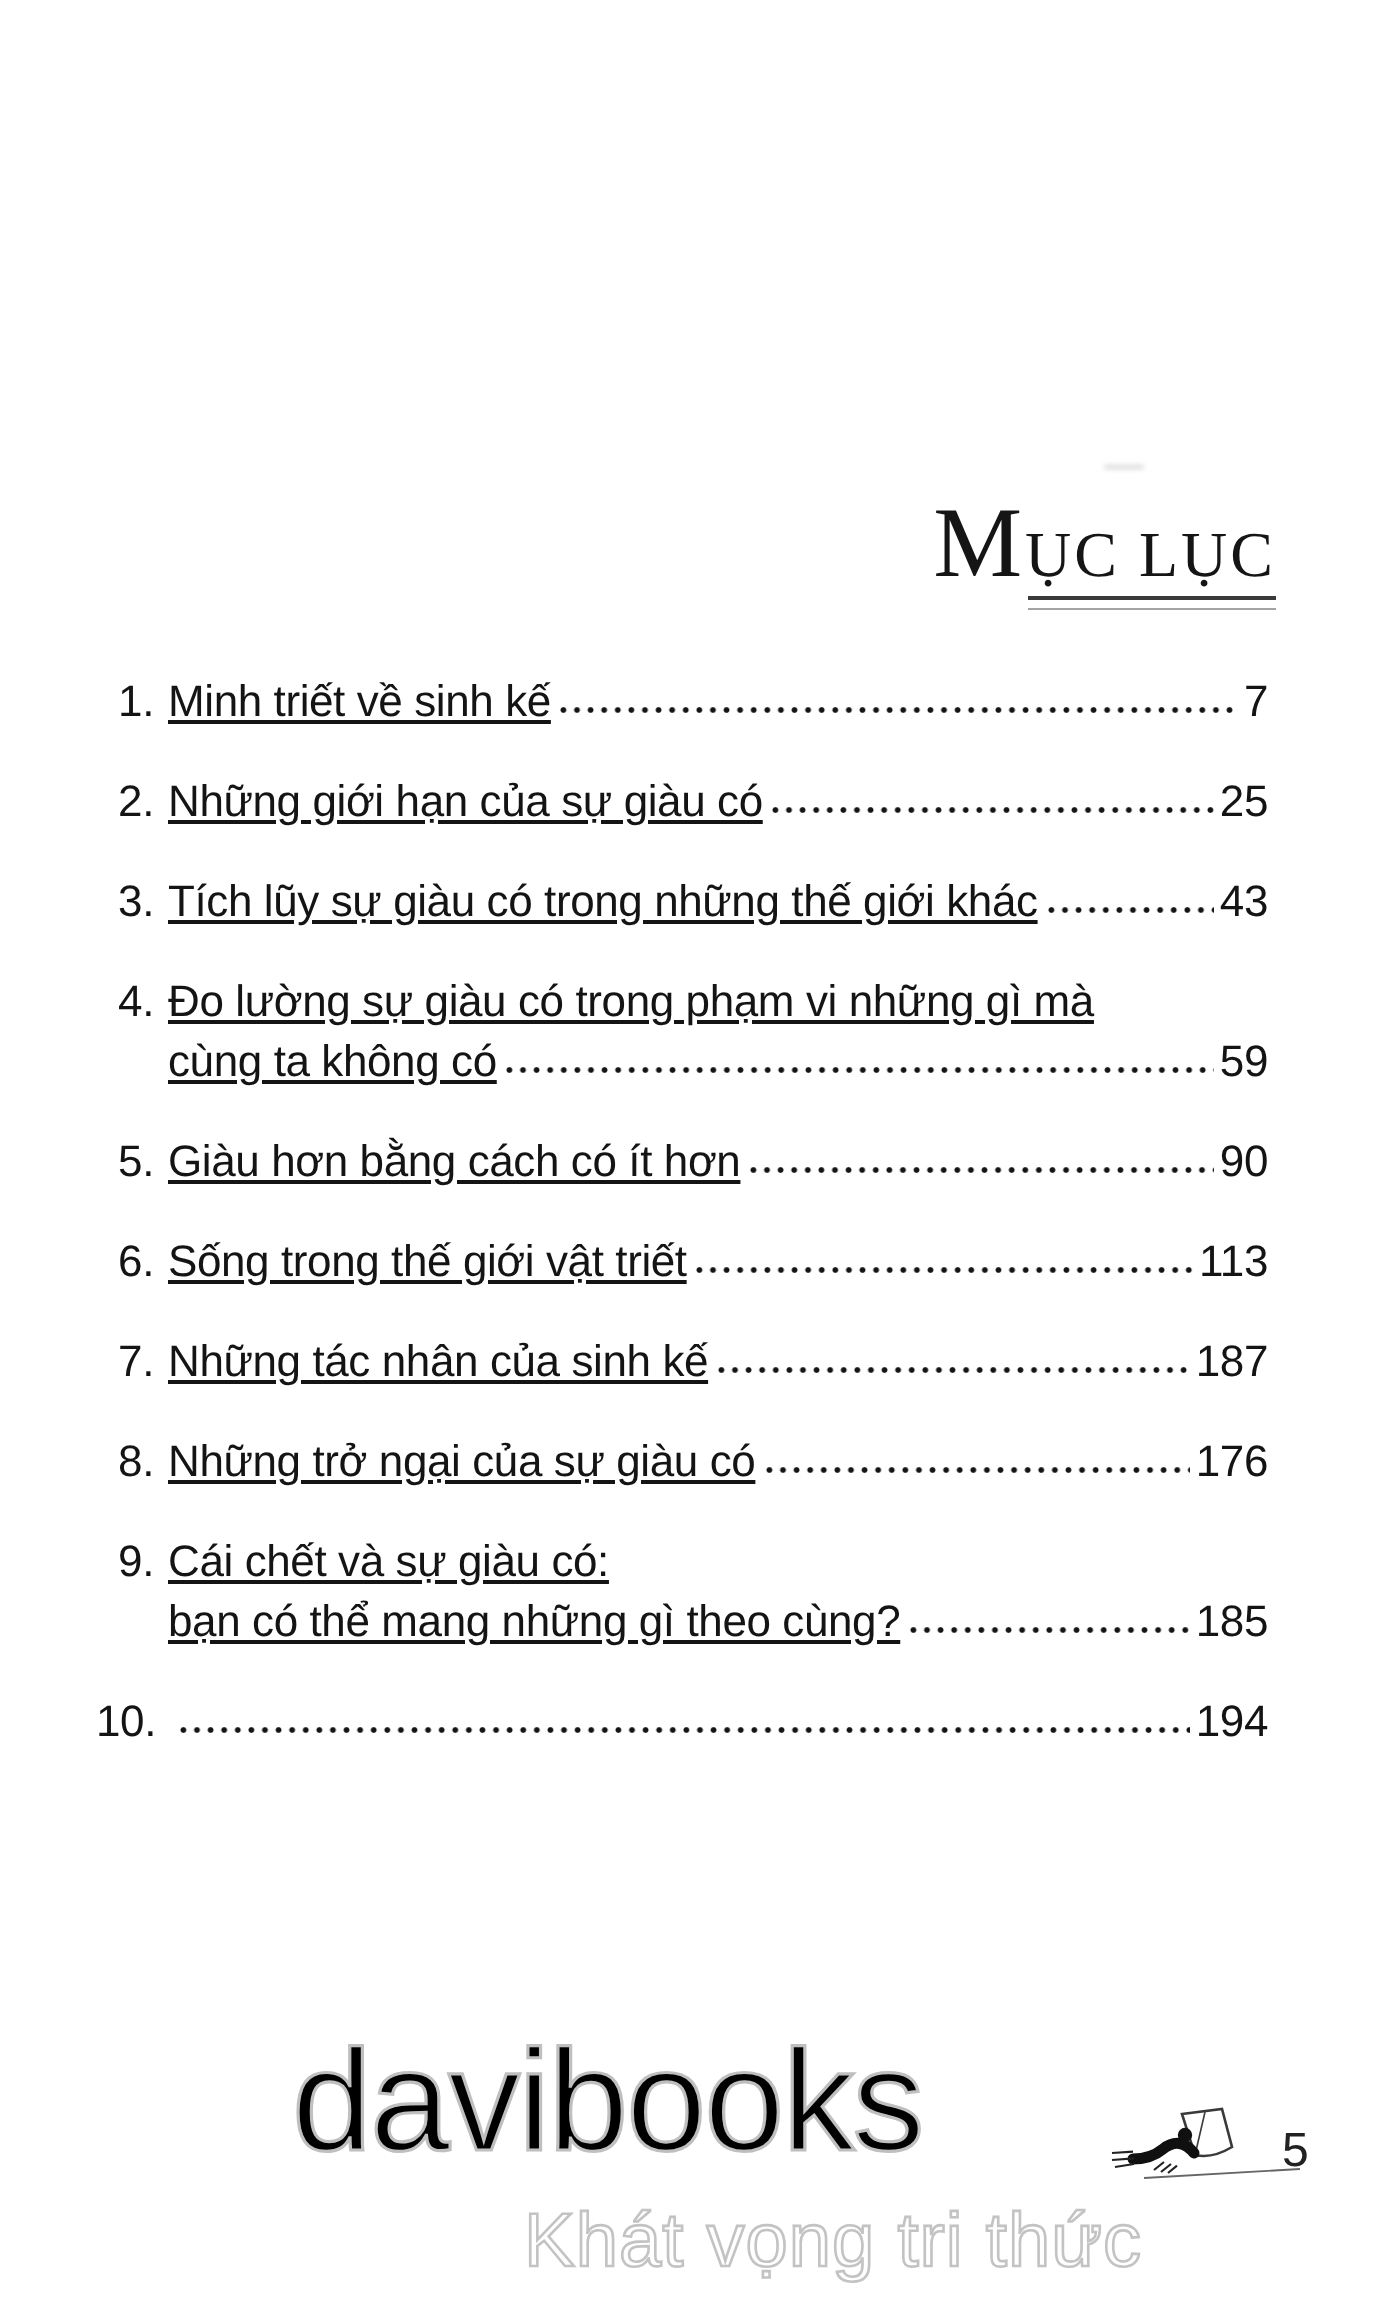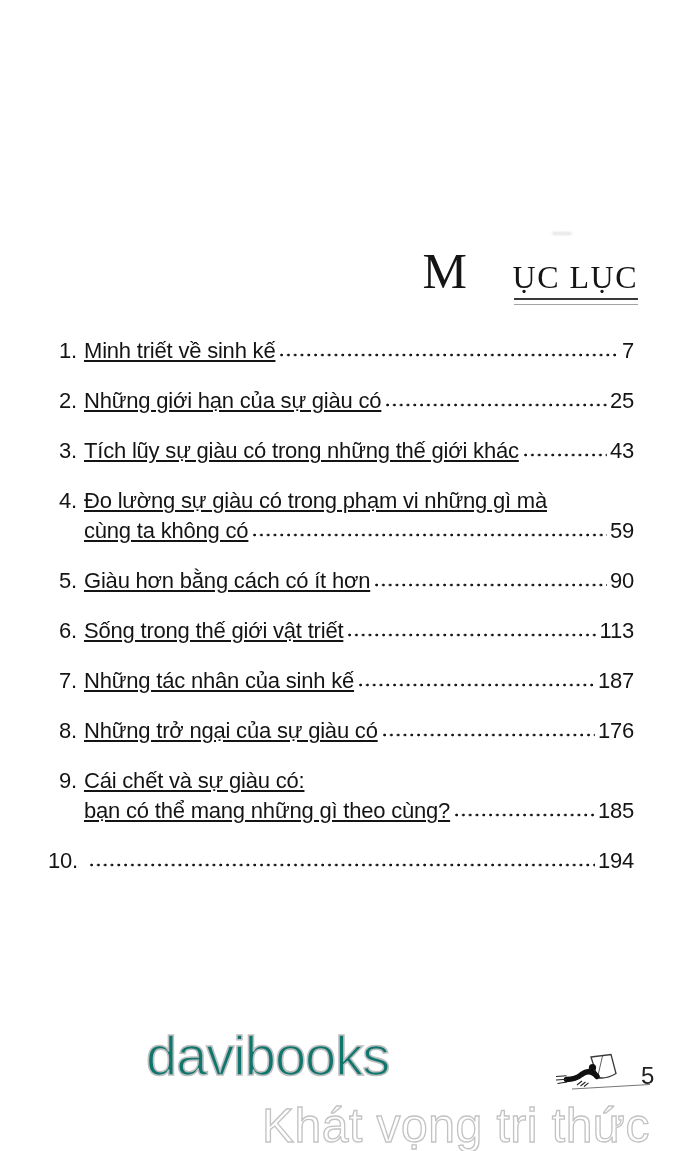--- a/index.html
+++ b/index.html
@@ -34,21 +34,20 @@
   }
   .title-initial {
     font-size: 50px;
     line-height: 1;
     font-weight: 500;
   }
   .title-rest {
     font-size: 32px;
     line-height: 1;
     font-weight: 500;
-    margin-left: 44px;
   }
   .title-rule {
     margin-top: 2px;
     margin-left: auto;
     width: 124px;
     height: 4px;
     border-top: 2px solid #3a3a3a;
     border-bottom: 1px solid #a3a3a3;
   }
   .smudge {
@@ -96,36 +95,35 @@
     background-repeat: repeat-x;
     background-position: left bottom;
   }
   .toc-page { flex: 0 0 auto; }
 
   
   .wm-brand {
     position: absolute;
     left: 146px;
     top: 1012px;
-    font-size: 56px;
+    font-size: 72px;
     line-height: 1.1;
     letter-spacing: -1px;
     font-weight: 400;
-    color: #0f766e;
+    color: #000000;
     -webkit-text-stroke: 1.6px #bfbfbf;
     text-shadow: 0 0 0 #cfcfcf;
     white-space: nowrap;
     user-select: none;
-    margin-top: 13px;
   }
   .wm-slogan {
     position: absolute;
     left: 262px;
     top: 1102px;
-    font-size: 48px;
+    font-size: 38px;
     line-height: 1;
     letter-spacing: 0.5px;
     color: #ffffff;
     -webkit-text-stroke: 1.3px #c3c3c3;
     white-space: nowrap;
     user-select: none;
   }
 
   
   .mascot {

